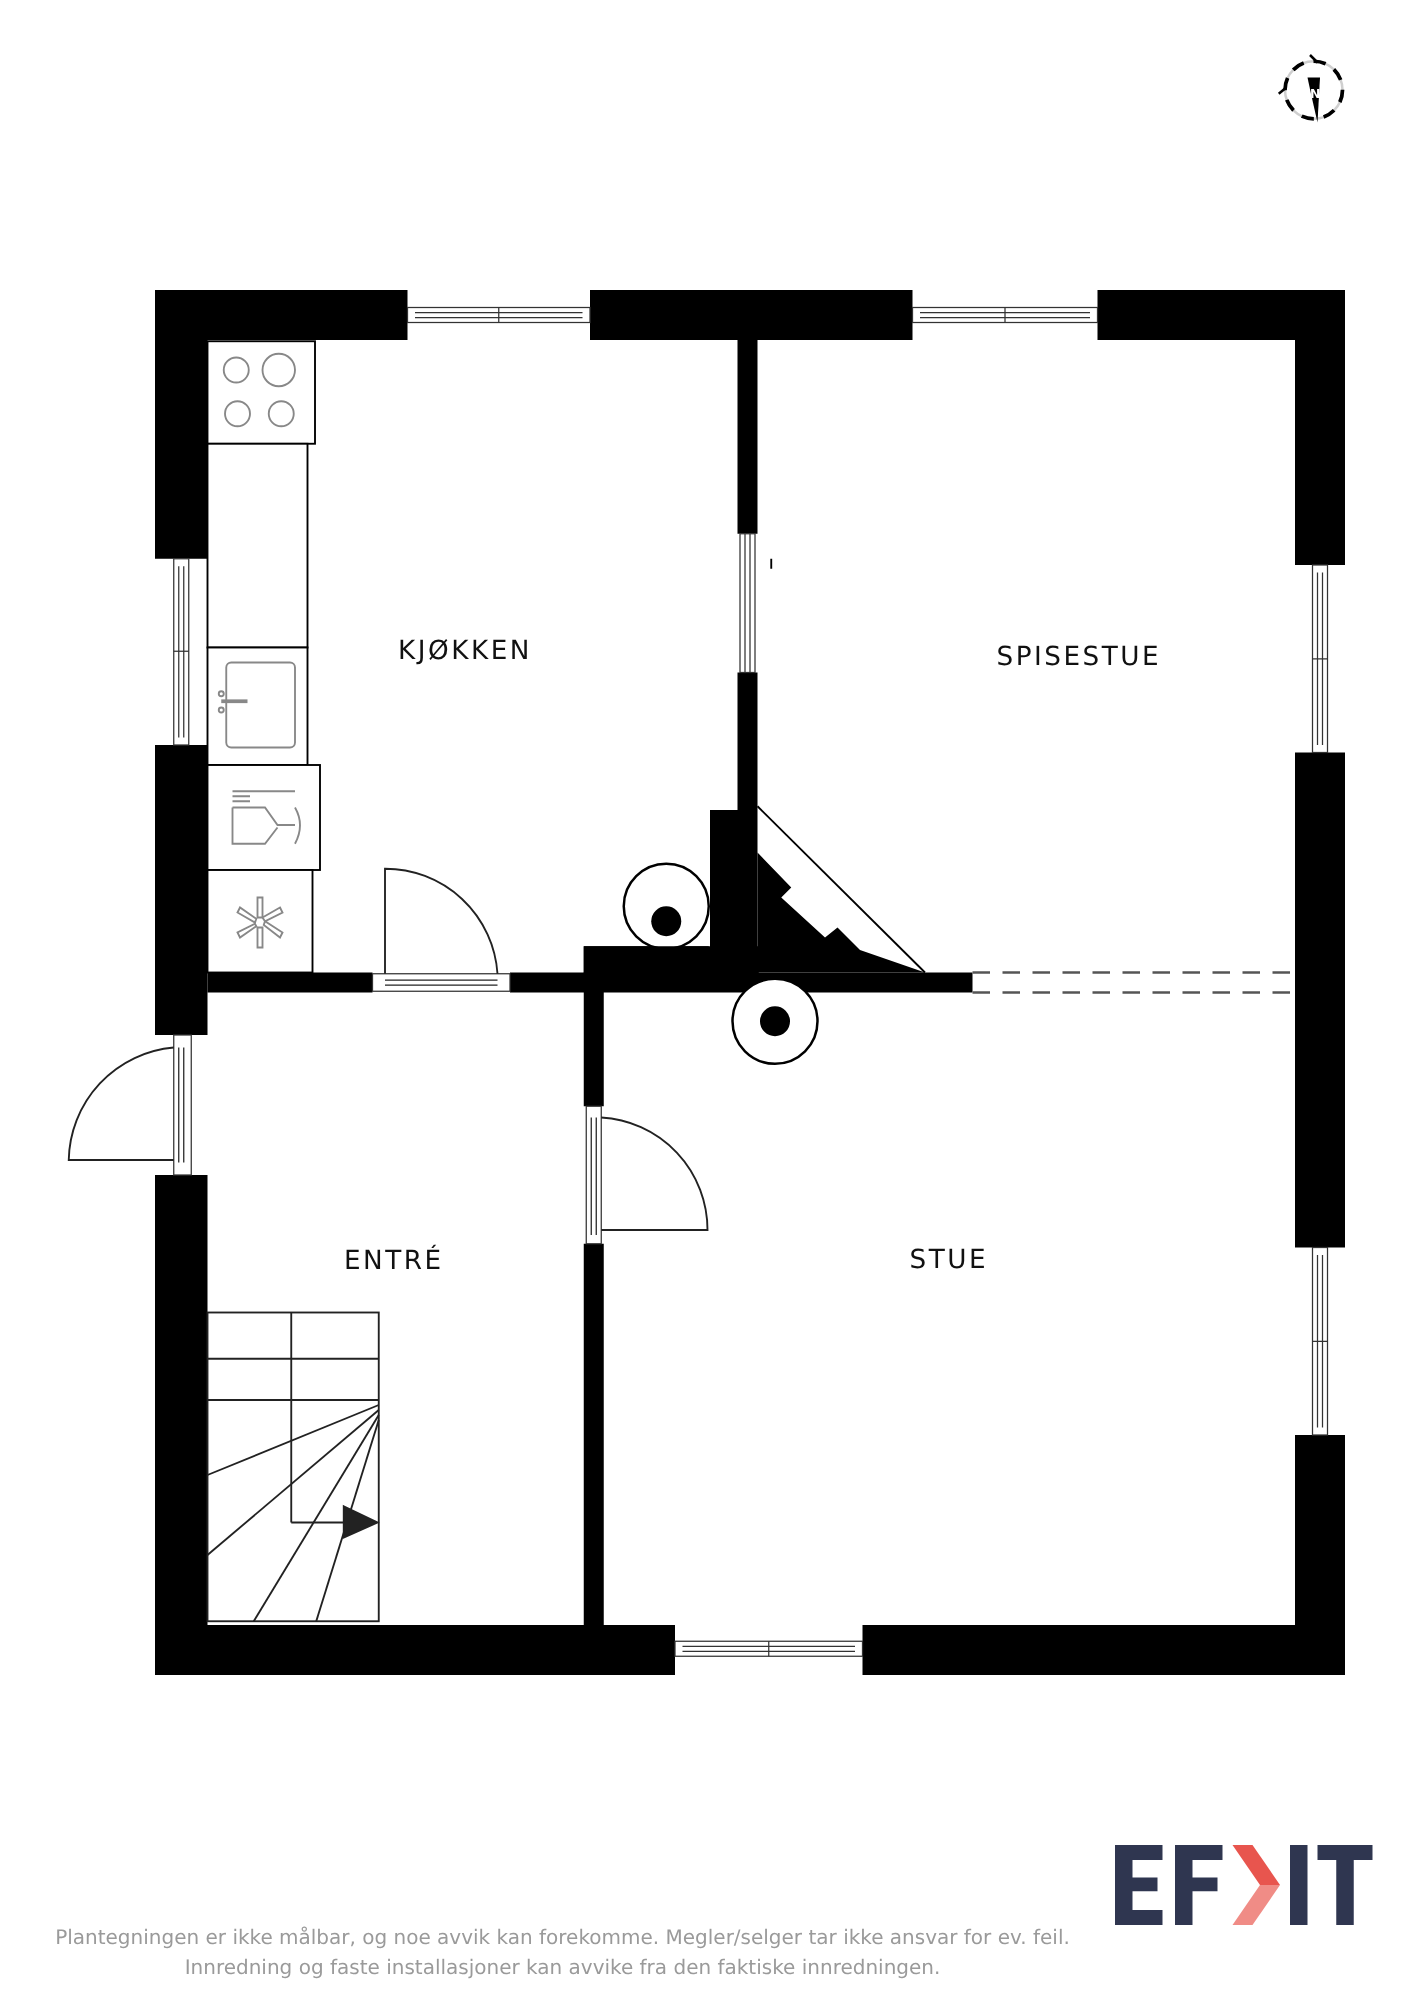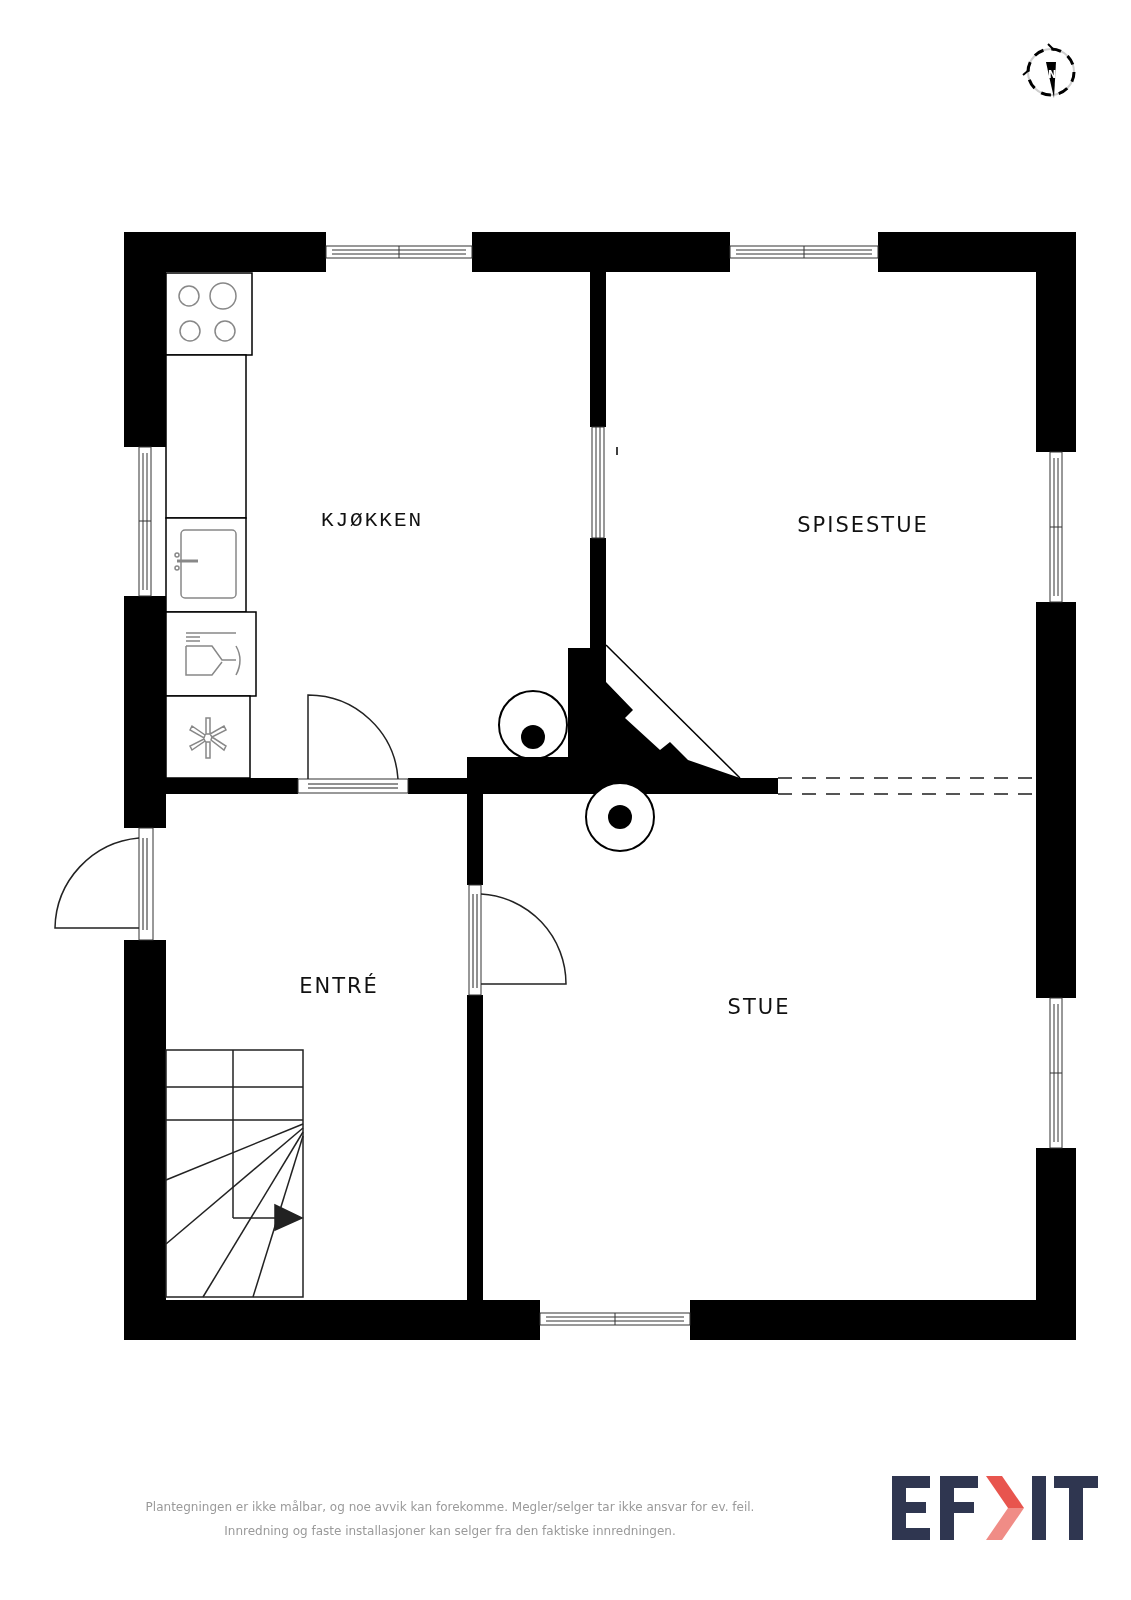--- a/index.html
+++ b/index.html
@@ -1,19 +1,19 @@
 <!DOCTYPE html>
 <html><head>
 <meta charset="utf-8">
 <style>
   html, body { margin:0; padding:0; background:#ffffff; }
   body { width:1131px; height:1600px; position:relative; overflow:hidden; font-family:"DejaVu Sans", sans-serif; }
   #plan { position:absolute; left:0; top:0; }
   .room-label { position:absolute; font-family:"DejaVu Sans", sans-serif; font-size:21px; letter-spacing:2px; color:#111; white-space:nowrap; transform:translate(-50%,-50%); }
-  .disclaimer { position:absolute; left:30px; width:840px; text-align:center; color:#9a9a9a; font-family:"DejaVu Sans", sans-serif; font-size:12px; line-height:24px; }
+  .disclaimer { position:absolute; left:30px; width:840px; text-align:center; color:#9a9a9a; font-family:"DejaVu Sans", sans-serif; font-size:16px; line-height:24px;margin-top:43px; }
   .logo { position:absolute; left:890px; top:1472px; width:210px; height:70px; }
 </style>
 </head>
 <body>
 
 <svg id="plan" width="1131" height="1600" viewBox="0 0 1131 1600" xmlns="http://www.w3.org/2000/svg">
 
   <g transform="translate(1051,72)">
     <circle r="23" fill="none" stroke="#cfcfcf" stroke-width="2"></circle>
     <circle r="23" fill="none" stroke="#000" stroke-width="3" stroke-dasharray="10 8"></circle>
@@ -157,27 +157,27 @@
     <line x1="166" y1="1120" x2="303" y2="1120"></line>
     <line x1="303" y1="1124" x2="166" y2="1180"></line>
     <line x1="303" y1="1128" x2="166" y2="1244"></line>
     <line x1="303" y1="1132" x2="203" y2="1297"></line>
     <line x1="303" y1="1136" x2="253" y2="1297"></line>
     <line x1="233" y1="1218" x2="280" y2="1218"></line>
     <polygon points="275,1205 302,1218 275,1230" fill="#222"></polygon>
   </g>
 </svg>
 
-<div class="room-label" style="left:372px;top:520px;font-family:Liberation Mono, monospace;">KJØKKEN</div>
+<div class="room-label" style="left:372px;top:520px;">KJØKKEN</div>
 <div class="room-label" style="left:863px;top:525px;">SPISESTUE</div>
-<div class="room-label" style="left:315px;top:986px;margin-left:24px;">ENTRÉ</div>
+<div class="room-label" style="left:315px;top:1008px;">ENTRÉ</div>
 <div class="room-label" style="left:759px;top:1007px;">STUE</div>
 
 <div class="disclaimer" style="top:1495px;">Plantegningen er ikke målbar, og noe avvik kan forekomme. Megler/selger tar ikke ansvar for ev. feil.</div>
-<div class="disclaimer" style="top:1519px;">Innredning og faste installasjoner kan selger fra den faktiske innredningen.</div>
+<div class="disclaimer" style="top:1519px;">Innredning og faste installasjoner kan avvike fra den faktiske innredningen.</div>
 
 <svg class="logo" viewBox="0 0 210 70" xmlns="http://www.w3.org/2000/svg">
   <g fill="#2f3650">
     <path d="M2,4 L40,4 L40,16 L16,16 L16,30 L36,30 L36,41 L16,41 L16,56 L40,56 L40,68 L2,68 Z"></path>
     <path d="M50,4 L88,4 L88,16 L64,16 L64,30 L84,30 L84,41 L64,41 L64,68 L50,68 Z"></path>
     <rect x="142" y="4" width="14" height="64"></rect>
     <path d="M164,4 L208,4 L208,16 L193,16 L193,68 L179,68 L179,16 L164,16 Z"></path>
   </g>
   <polygon points="96,4 112,4 134,36 118,36" fill="#e8554e"></polygon>
   <polygon points="118,36 134,36 112,68 96,68" fill="#f08c86"></polygon>

